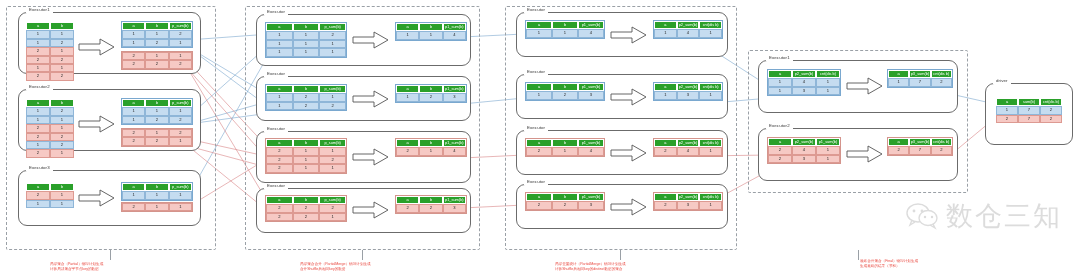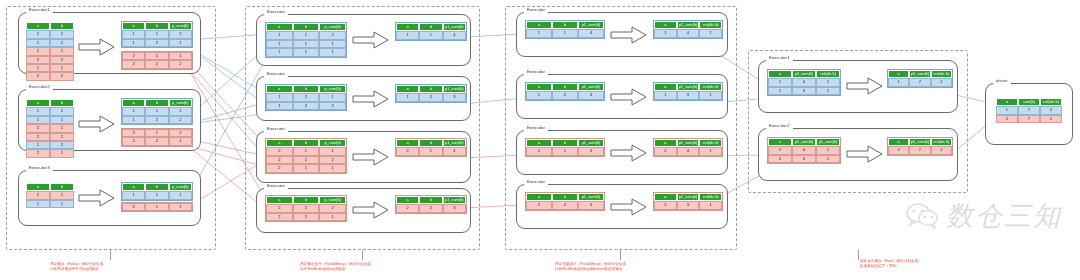--- a/index.html
+++ b/index.html
@@ -86,21 +86,20 @@
     position:absolute;
     border-top:1px solid #9aa0a6;
   }
   
   .watermark{
     position:absolute;
     right:18px; top:198px;
     display:flex; align-items:center; gap:6px;
     opacity:.30;
     pointer-events:none;
-    font-style:italic;
   }
   .wm-text{
     font-size:27px;
     color:#8d8d8d;
     font-family:"DejaVu Sans", sans-serif;
     letter-spacing:2px;
   }
   svg{ display:block; overflow:visible; }
 </style>
 </head>

